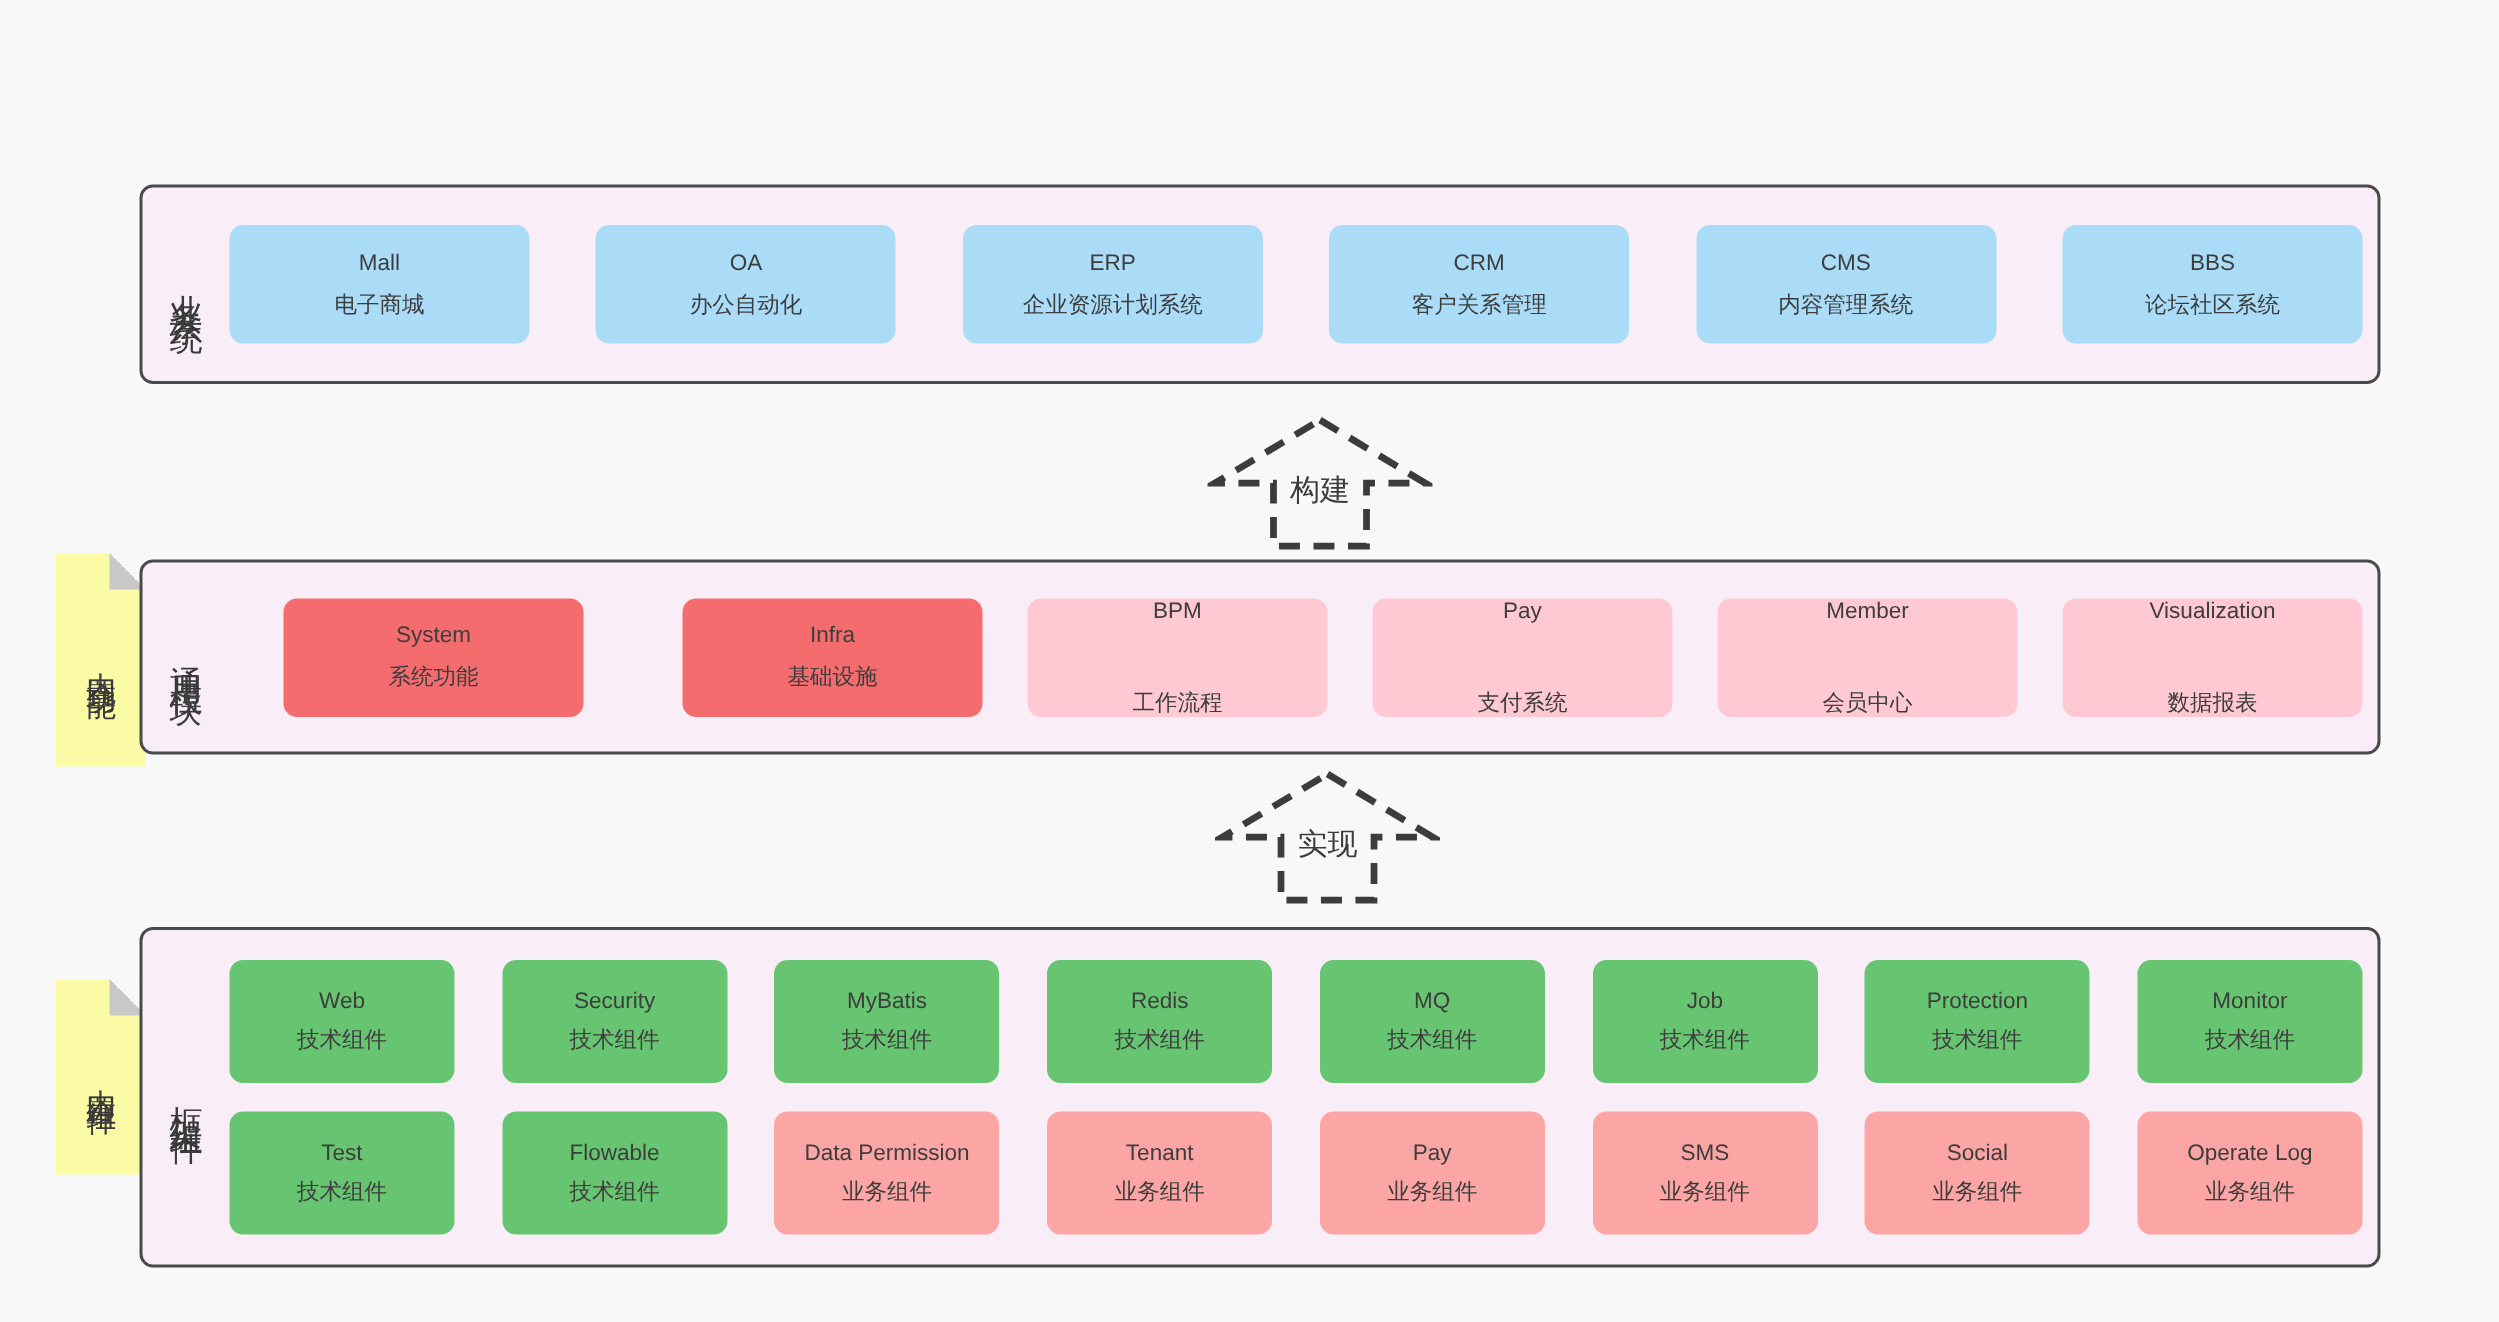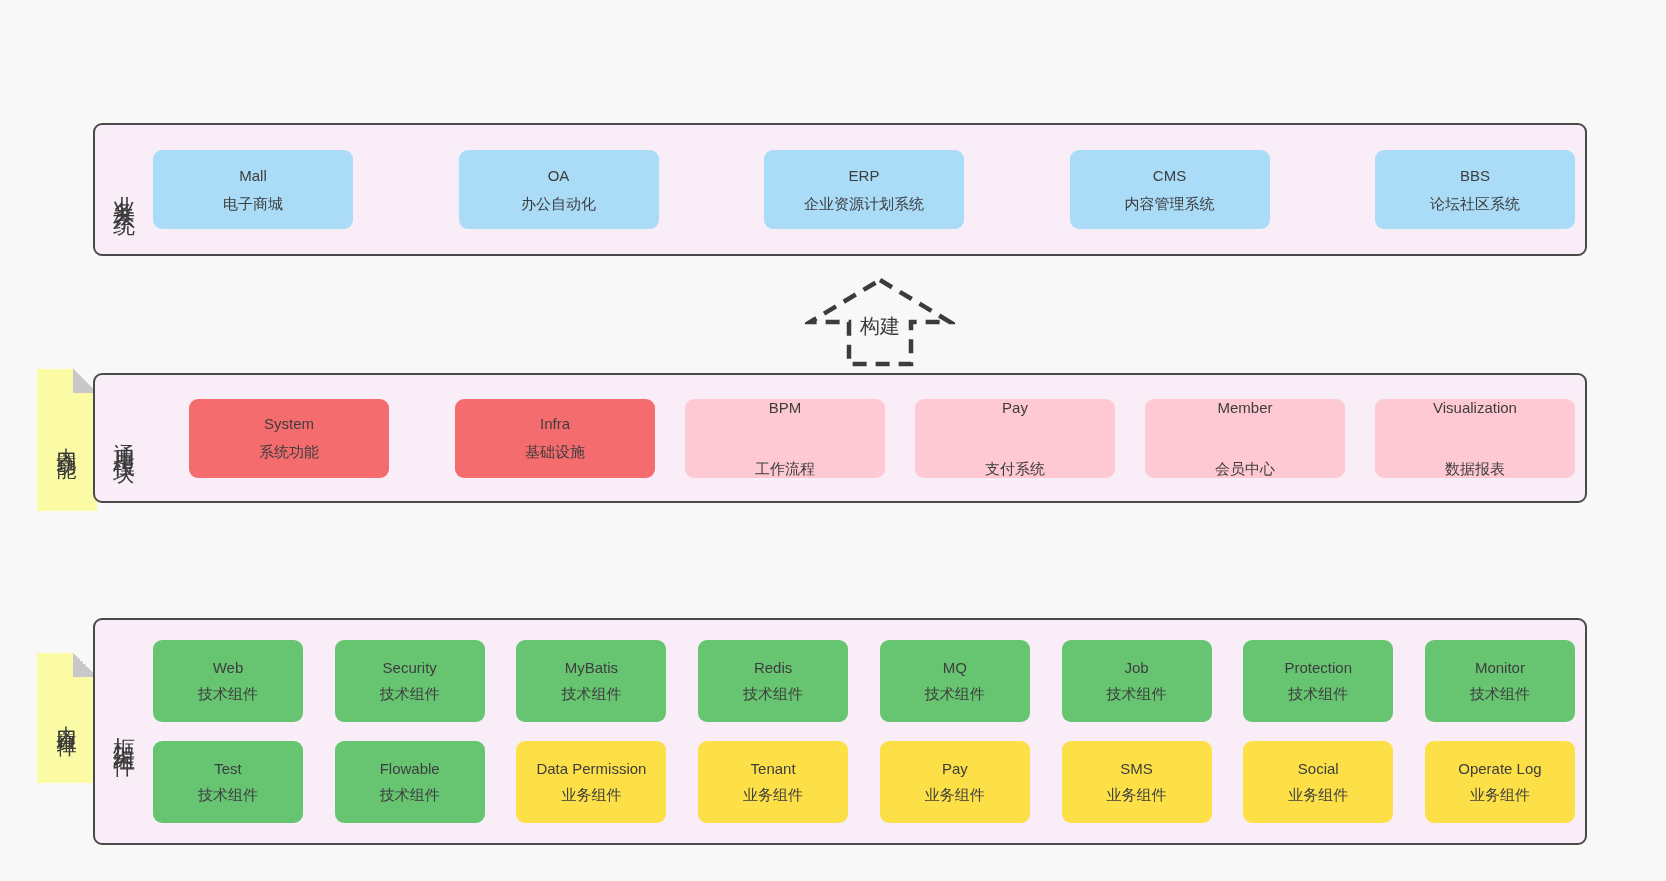--- a/index.html
+++ b/index.html
@@ -46,21 +46,21 @@
     display:flex;flex-direction:column;align-items:center;justify-content:center;
     text-align:center;
     font-size:15px;line-height:28px;color:#3d3d3d;
   }
   .w6{width:200px;height:79px;}
   .w8{width:150px;height:82px;line-height:26px;}
   .blue{background:#aadcf8;}
   .red{background:#f56c6f;margin-left:36px;}
   .pink{background:#ffc9d3;gap:33px;}
   .green{background:#67c572;}
-  .lightgreen{background:#fde047;justify-content:center;}
+  .lightgreen{background:#fca5a5;justify-content:center;}
 
   
   .arrow{position:absolute;width:150px;height:92px;z-index:1;}
   .arrow-build{left:805px;top:276px;text-decoration:underline;}
   .arrow-implement{left:810px;top:512px;}
   .arrow svg{position:absolute;inset:0;}
   .arrow-label{
     position:absolute;left:50%;top:36px;transform:translateX(-50%);
     background:#f8f8f8;padding:1px 4px;
     font-size:20px;color:#3c3c3c;white-space:nowrap;
@@ -98,20 +98,24 @@
       </div>
       <div class="box w6 blue">
         <span>OA</span>
         <span>办公自动化</span>
       </div>
       <div class="box w6 blue">
         <span>ERP</span>
         <span>企业资源计划系统</span>
       </div>
       <div class="box w6 blue">
+        <span>CRM</span>
+        <span>客户关系管理</span>
+      </div>
+      <div class="box w6 blue">
         <span>CMS</span>
         <span>内容管理系统</span>
       </div>
       <div class="box w6 blue">
         <span>BBS</span>
         <span>论坛社区系统</span>
       </div>
     </div>
   </section>
 
@@ -150,20 +154,26 @@
         <span>Member</span>
         <span>会员中心</span>
       </div>
       <div class="box w6 pink">
         <span>Visualization</span>
         <span>数据报表</span>
       </div>
     </div>
   </section>
 
+  <div class="arrow arrow-implement">
+    <svg viewBox="0 0 150 92">
+      <path d="M75 4 L145 46 L106 46 L106 88 L44 88 L44 46 L5 46 Z" fill="none" stroke="#3c3c3c" stroke-width="4.5" stroke-dasharray="14 9"></path>
+    </svg>
+    <span class="arrow-label">实现</span>
+  </div>
 
   <div class="sticky sticky-components">
     <div class="fold"></div>
     <div class="sticky-text">内置组件</div>
   </div>
 
   <section class="layer layer-bottom">
     <div class="vlabel">框架组件</div>
     <div class="rows">
       <div class="boxes">

